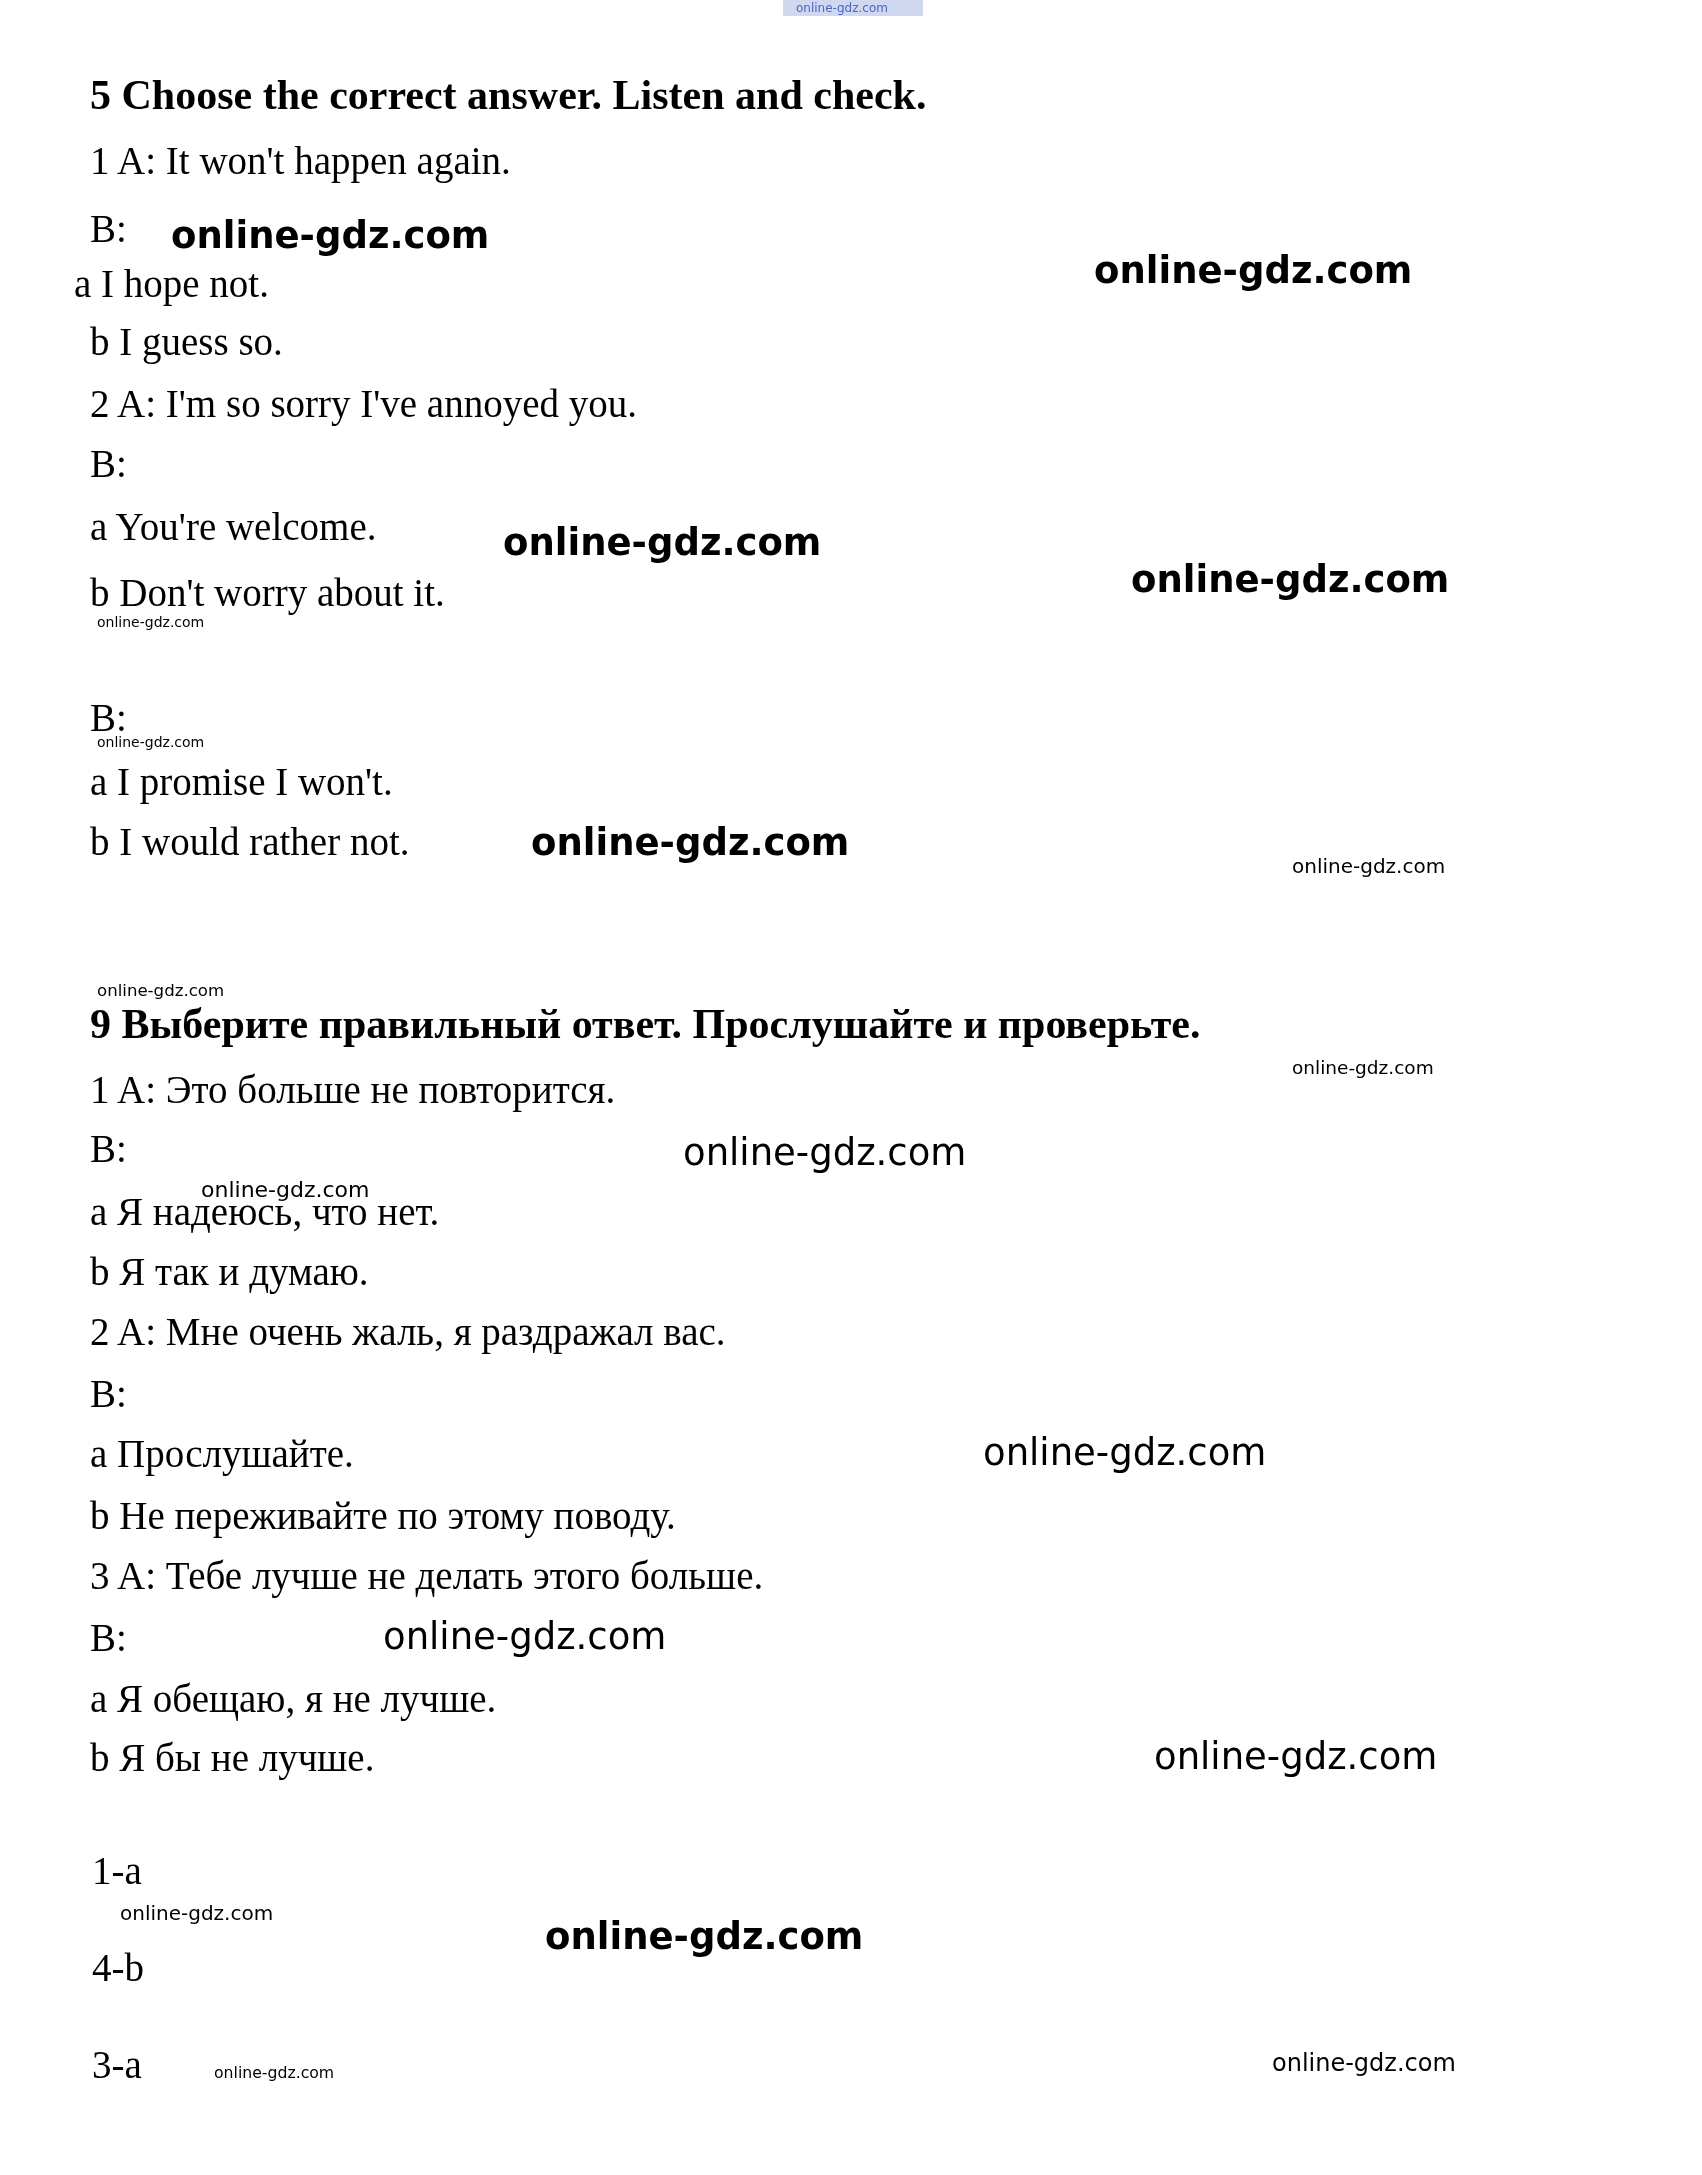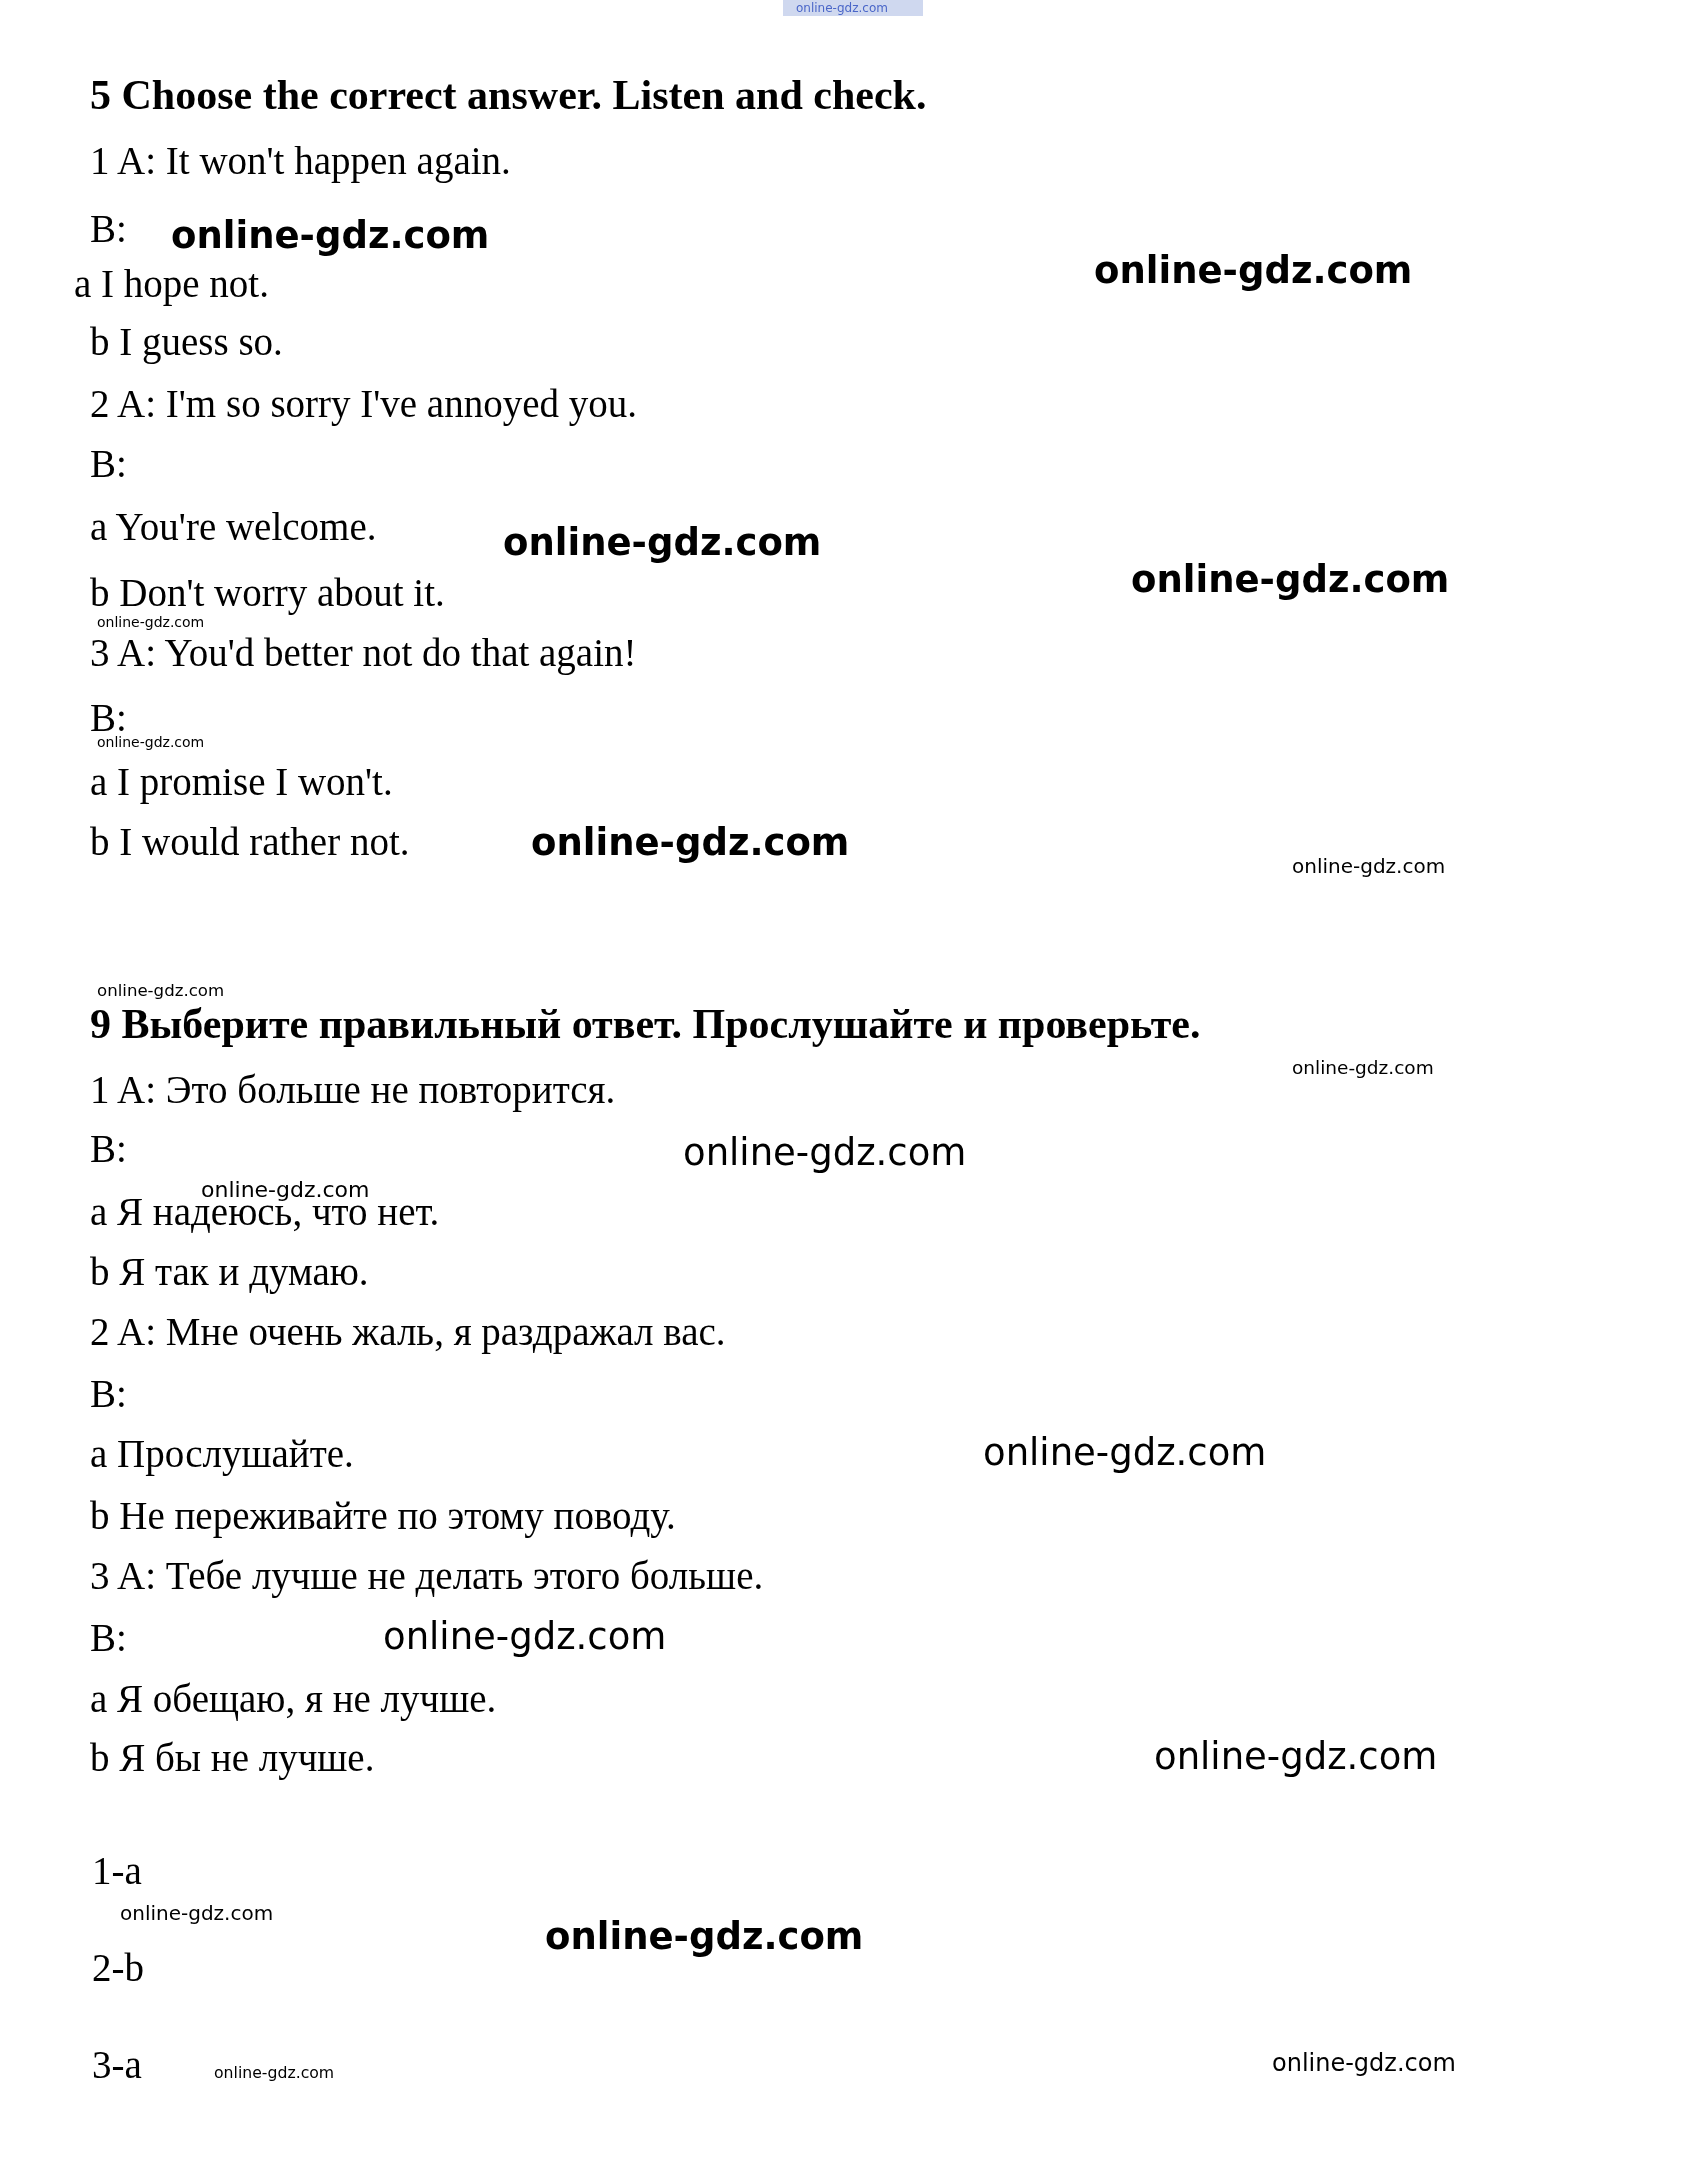--- a/index.html
+++ b/index.html
@@ -81,21 +81,20 @@
   <div class="line" style="left:90px; top:321px;">b I guess so.</div>
 
   <div class="line" style="left:90px; top:383px;">2 A: I'm so sorry I've annoyed you.</div>
 
   <div class="line" style="left:90px; top:443px;">B:</div>
 
   <div class="line" style="left:90px; top:506px;">a You're welcome.</div>
 
   <div class="line" style="left:90px; top:572px;">b Don't worry about it.</div>
 
-  <div class="line" style="left:90px; top:632px;">3 A: You'd better not do that again!</div>
 
   <div class="line" style="left:90px; top:697px;">B:</div>
 
   <div class="line" style="left:90px; top:761px;">a I promise I won't.</div>
 
   <div class="line" style="left:90px; top:821px;">b I would rather not.</div>
 
   <div class="heading" style="left:90px; top:1001px;">9 Выберите правильный ответ. Прослушайте и проверьте.</div>
 
   <div class="line" style="left:90px; top:1069px;">1 A: Это больше не повторится.</div>
@@ -117,21 +116,21 @@
   <div class="line" style="left:90px; top:1555px;">3 A: Тебе лучше не делать этого больше.</div>
 
   <div class="line" style="left:90px; top:1617px;">B:</div>
 
   <div class="line" style="left:90px; top:1678px;">a Я обещаю, я не лучше.</div>
 
   <div class="line" style="left:90px; top:1737px;">b Я бы не лучше.</div>
 
   <div class="answer" style="left:92px; top:1850px;">1-a</div>
 
-  <div class="answer" style="left:92px; top:1947px;">2-b</div>
+  <div class="answer" style="left:92px; top:1947px;">4-b</div>
 
   <div class="answer" style="left:92px; top:2044px;">3-a</div>
 
   <div id="watermark-layer">
       <div class="wm-top" style="left: 796px; top: 0.9px;">online-gdz.com</div>
       <div class="wm" style="left: 171px; top: 214px; font-size: 37px; font-weight: bold;">online-gdz.com</div>
       <div class="wm" style="left: 1094px; top: 249px; font-size: 37px; font-weight: bold;">online-gdz.com</div>
       <div class="wm" style="left: 503px; top: 521px; font-size: 37px; font-weight: bold;">online-gdz.com</div>
       <div class="wm" style="left: 1131px; top: 558px; font-size: 37px; font-weight: bold;">online-gdz.com</div>
       <div class="wm" style="left: 97px; top: 614px; font-size: 14px; font-weight: normal;">online-gdz.com</div>

